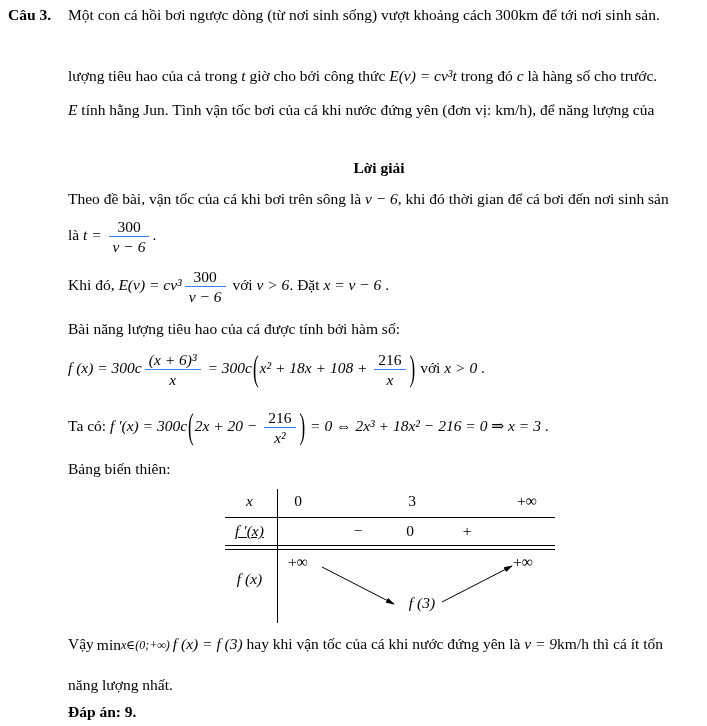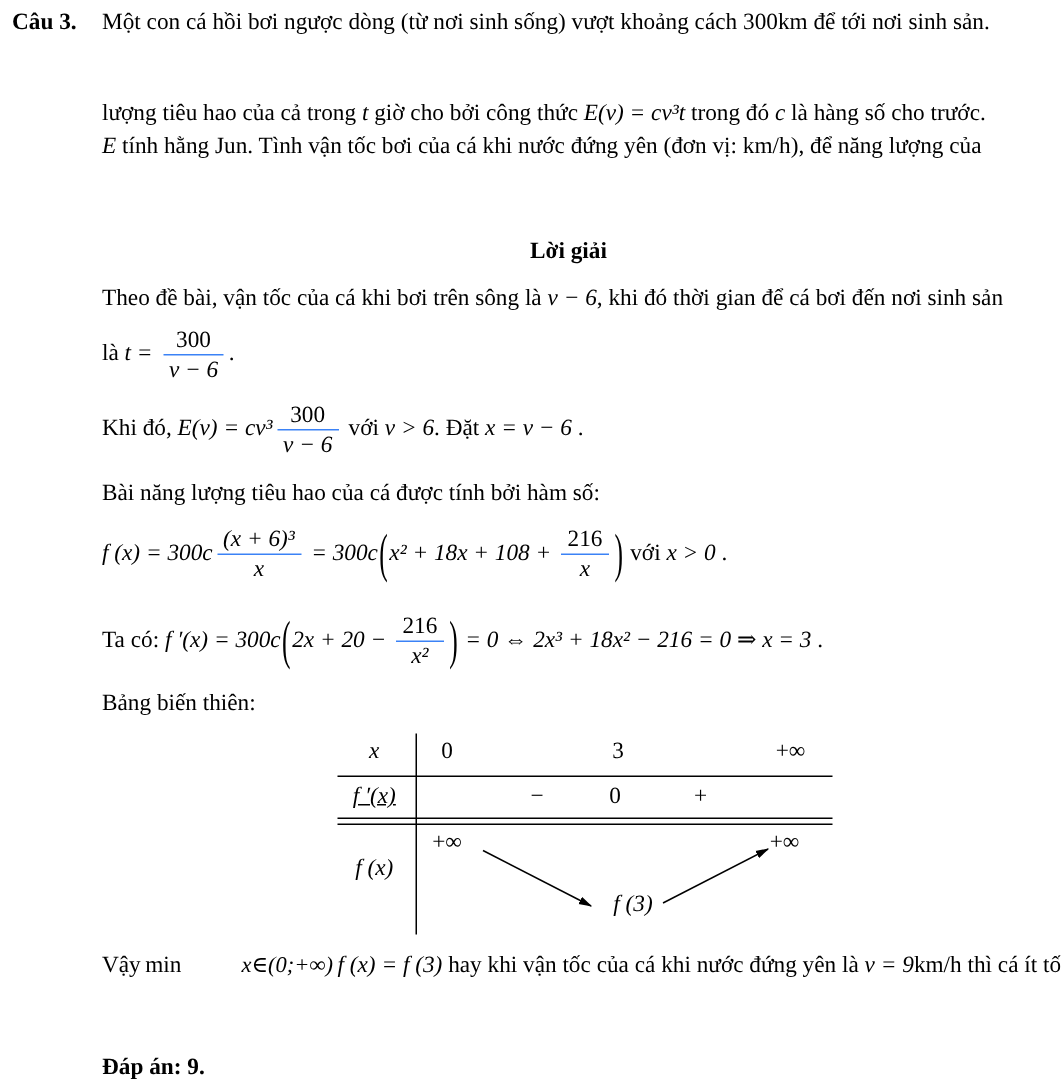--- a/index.html
+++ b/index.html
@@ -9,42 +9,42 @@
   .line{position:absolute;white-space:nowrap;line-height:20px;}
   .math{font-style:italic;}
   .b{font-weight:bold;}
   .center{left:68px;width:622px;text-align:center;}
   .frac{display:inline-block;vertical-align:middle;text-align:center;line-height:19px;margin:0 3px;}
   .frac .num{display:block;border-bottom:1px solid #3b82f6;padding:0 4px;}
   .frac .den{display:block;padding:0 4px;}
   .bigp{display:inline-block;transform:scaleY(2.1);vertical-align:-2px;font-size:17px;margin:0 1px;}
   .minblock{display:inline-flex;flex-direction:row;align-items:center;
             vertical-align:middle;line-height:14px;margin:0 3px;}
-  .min-sub{font-size:15px;line-height:10px;margin-left:40px;}
+  .min-sub{font-size:12px;line-height:10px;}
   
   .tbl{position:absolute;left:222px;top:489px;width:336px;height:134px;}
   .tbl .vline{position:absolute;left:55px;top:0;width:1px;height:134px;background:#000;}
   .tbl .hline1{position:absolute;left:3px;top:28px;width:330px;height:1px;background:#000;}
   .tbl .dline{position:absolute;left:3px;top:56px;width:330px;height:3px;
               border-top:1px solid #000;border-bottom:1px solid #000;}
   .cell{position:absolute;text-align:center;white-space:nowrap;line-height:20px;}
   .tbl svg{position:absolute;left:0;top:0;}
 </style>
 </head>
 <body>
 
 <div class="page">
 
   <div class="line b" style="left:8px;top:5px;">Câu 3.</div>
   <div class="line" style="left:68px;top:5px;"><span>Một con cá hồi bơi ngược dòng (từ nơi sinh sống) vượt khoảng cách 300km để tới nơi sinh sản.</span></div>
 
 
   <div class="line" style="left:68px;top:66px;"><span>lượng tiêu hao của cả trong </span><span class="math">t</span><span> giờ cho bởi công thức </span><span class="math">E(v) = cv³t</span><span> trong đó </span><span class="math">c</span><span> là hàng số cho trước.</span></div>
 
-  <div class="line" style="left:68px;top:88px;text-align:center;"><span class="math">E</span><span> tính hằng Jun. Tình vận tốc bơi của cá khi nước đứng yên (đơn vị: km/h), để năng lượng của</span></div>
+  <div class="line" style="left:68px;top:100px;text-align:center;"><span class="math">E</span><span> tính hằng Jun. Tình vận tốc bơi của cá khi nước đứng yên (đơn vị: km/h), để năng lượng của</span></div>
 
 
   <div class="line b center" style="top:158px;">Lời giải</div>
 
   <div class="line" style="left:68px;top:189px;"><span>Theo đề bài, vận tốc của cá khi bơi trên sông là </span><span class="math">v − 6</span><span>, khi đó thời gian để cá bơi đến nơi sinh sản</span></div>
 
   <div class="line" style="left:68px;top:217px;"><span>là </span><span class="math">t = </span><span class="frac"><span class="num">300</span><span class="den math">v − 6</span></span><span>.</span></div>
 
   <div class="line" style="left:68px;top:267px;"><span>Khi đó, </span><span class="math">E(v) = cv³</span><span class="frac"><span class="num">300</span><span class="den math">v − 6</span></span><span> với </span><span class="math">v &gt; 6</span><span>. Đặt </span><span class="math">x = v − 6</span><span> .</span></div>
 
@@ -85,16 +85,17 @@
       <line x1="100" y1="78" x2="172" y2="115" stroke="#000" stroke-width="1" marker-end="url(#ah)"></line>
       <line x1="220" y1="113" x2="290" y2="77" stroke="#000" stroke-width="1" marker-end="url(#ah)"></line>
     </svg>
   </div>
 
   <div class="line" style="left:68px;top:634px;"><span>Vậy</span><span class="minblock">
         <span>min</span>
         <span class="min-sub math">x∈(0;+∞)</span>
       </span><span class="math">f (x) = f (3)</span><span> hay khi vận tốc của cá khi nước đứng yên là </span><span class="math">v = 9</span><span>km/h thì cá ít tốn</span></div>
 
+  <div class="line" style="left:68px;top:675px;"><span>năng lượng nhất.</span></div>
 
   <div class="line b" style="left:68px;top:702px;"><span>Đáp án: 9.</span></div>
 
 </div>
 
 </body></html>

